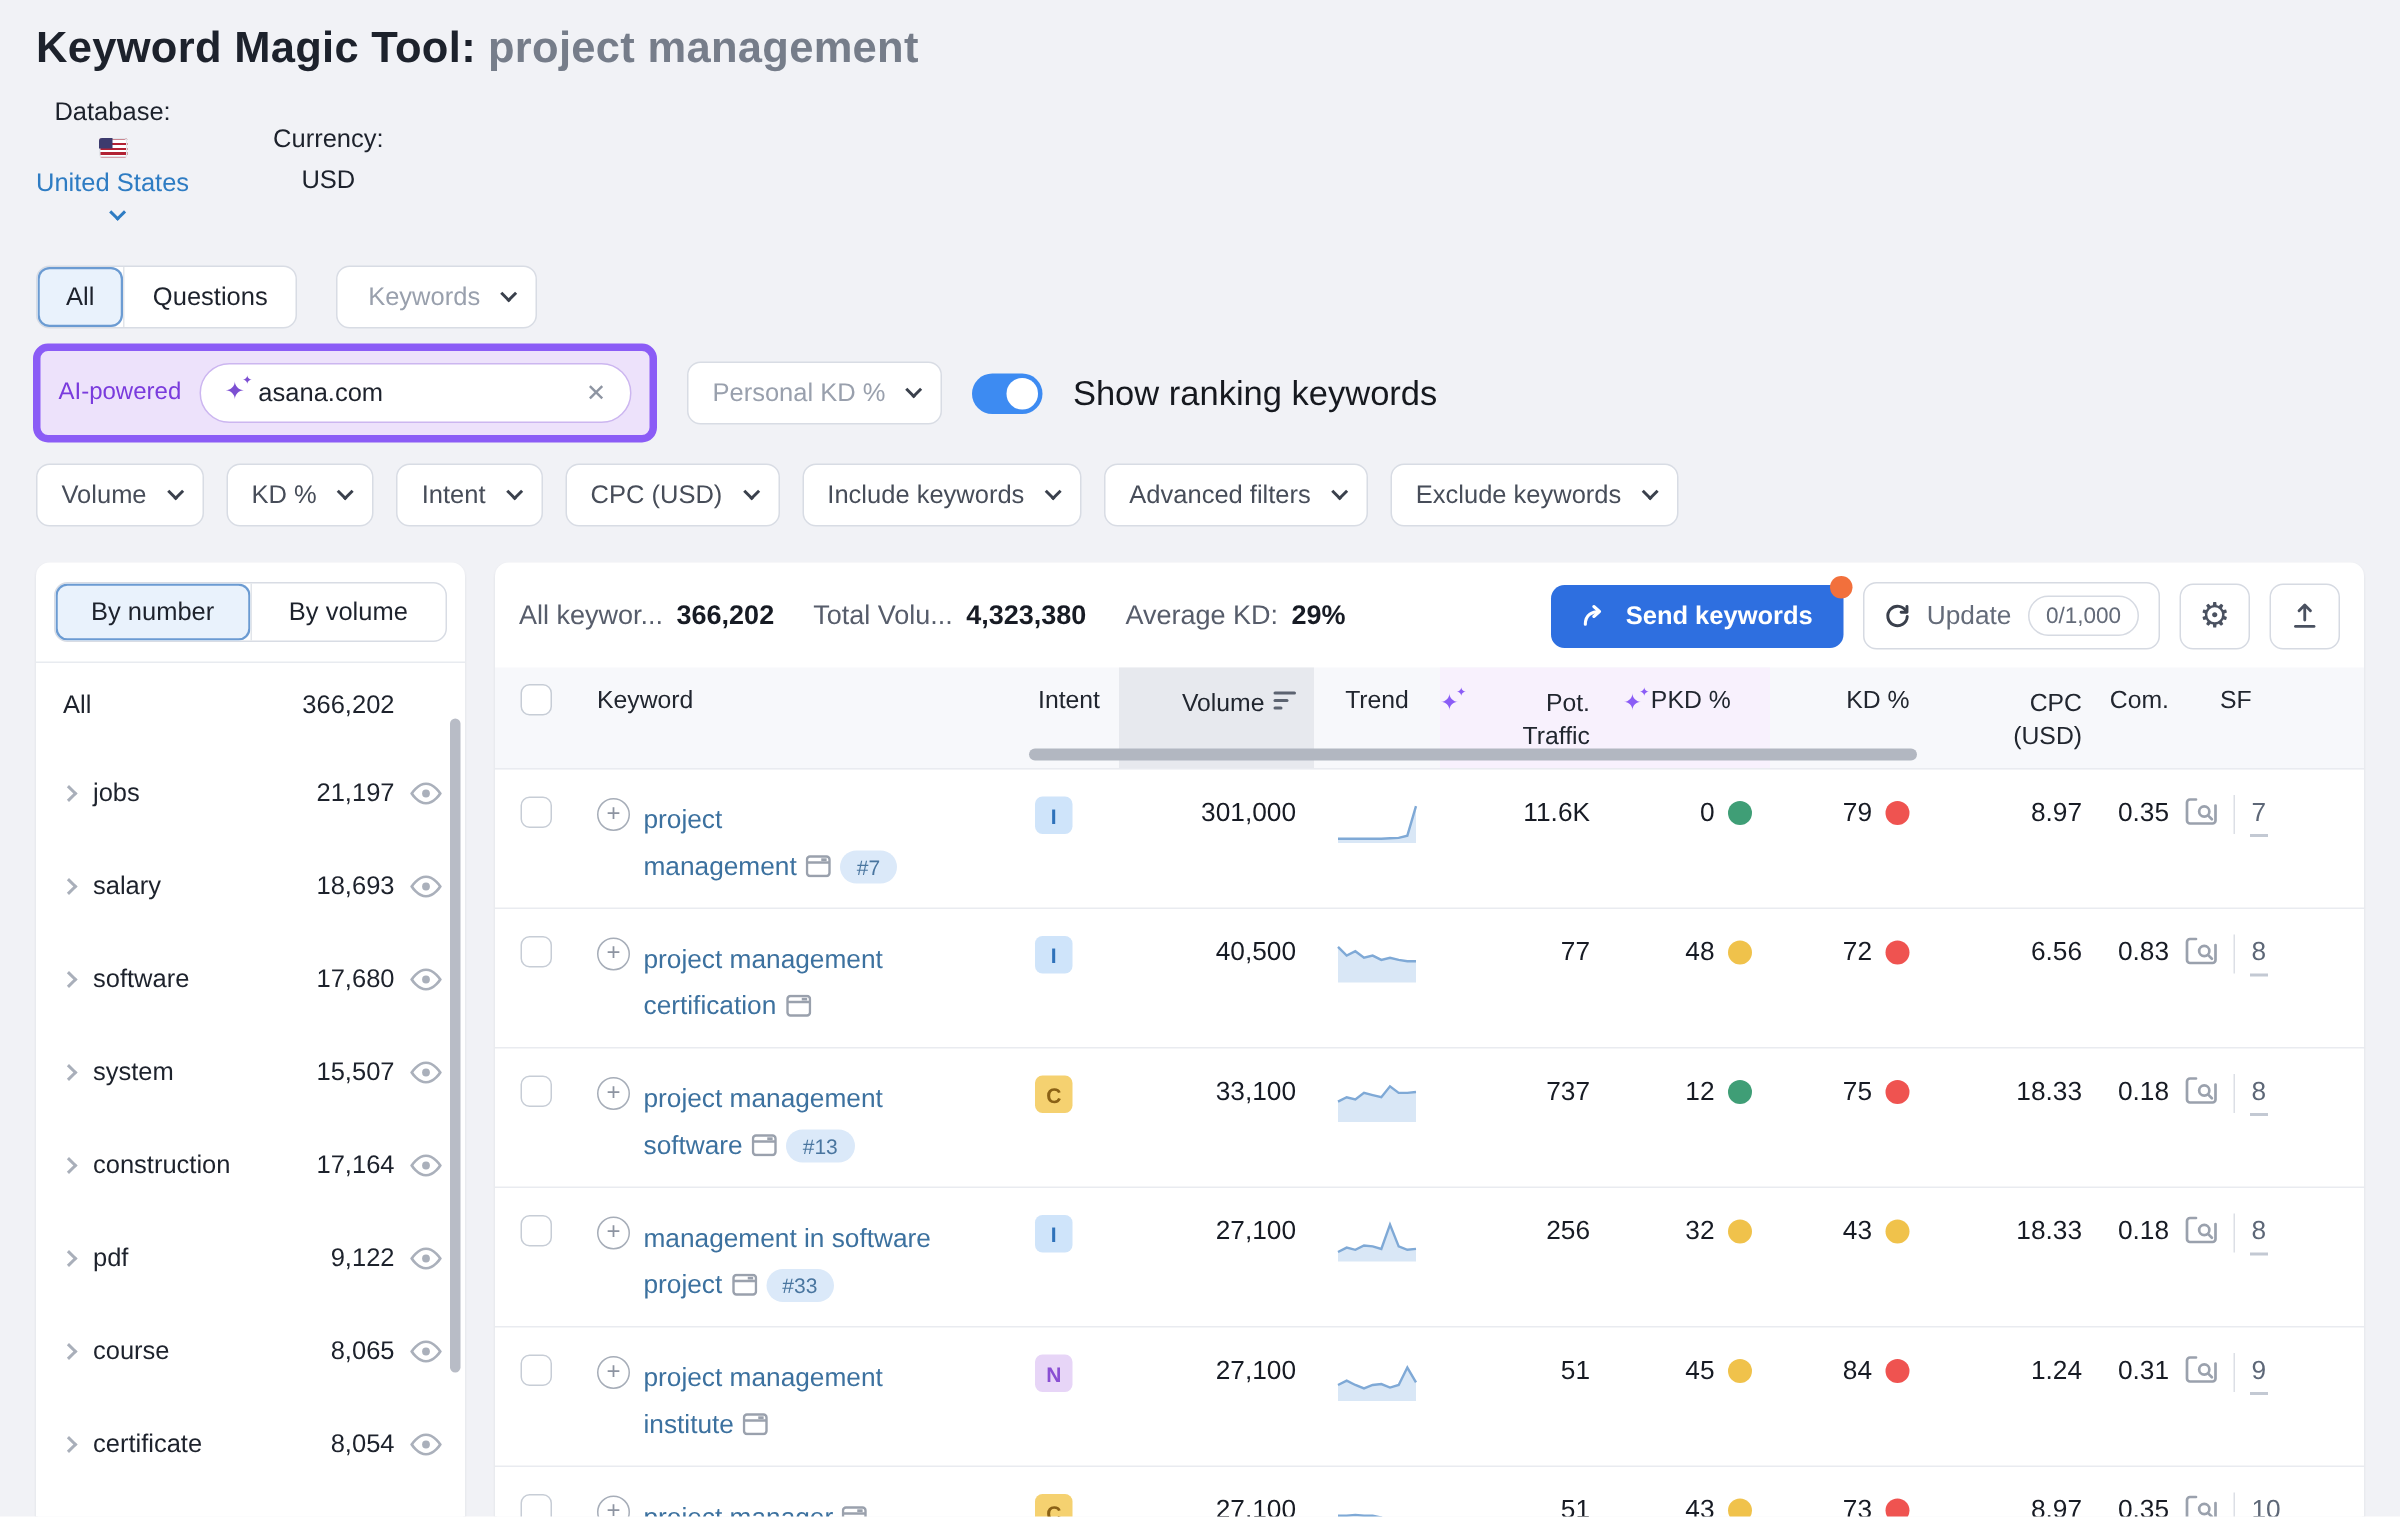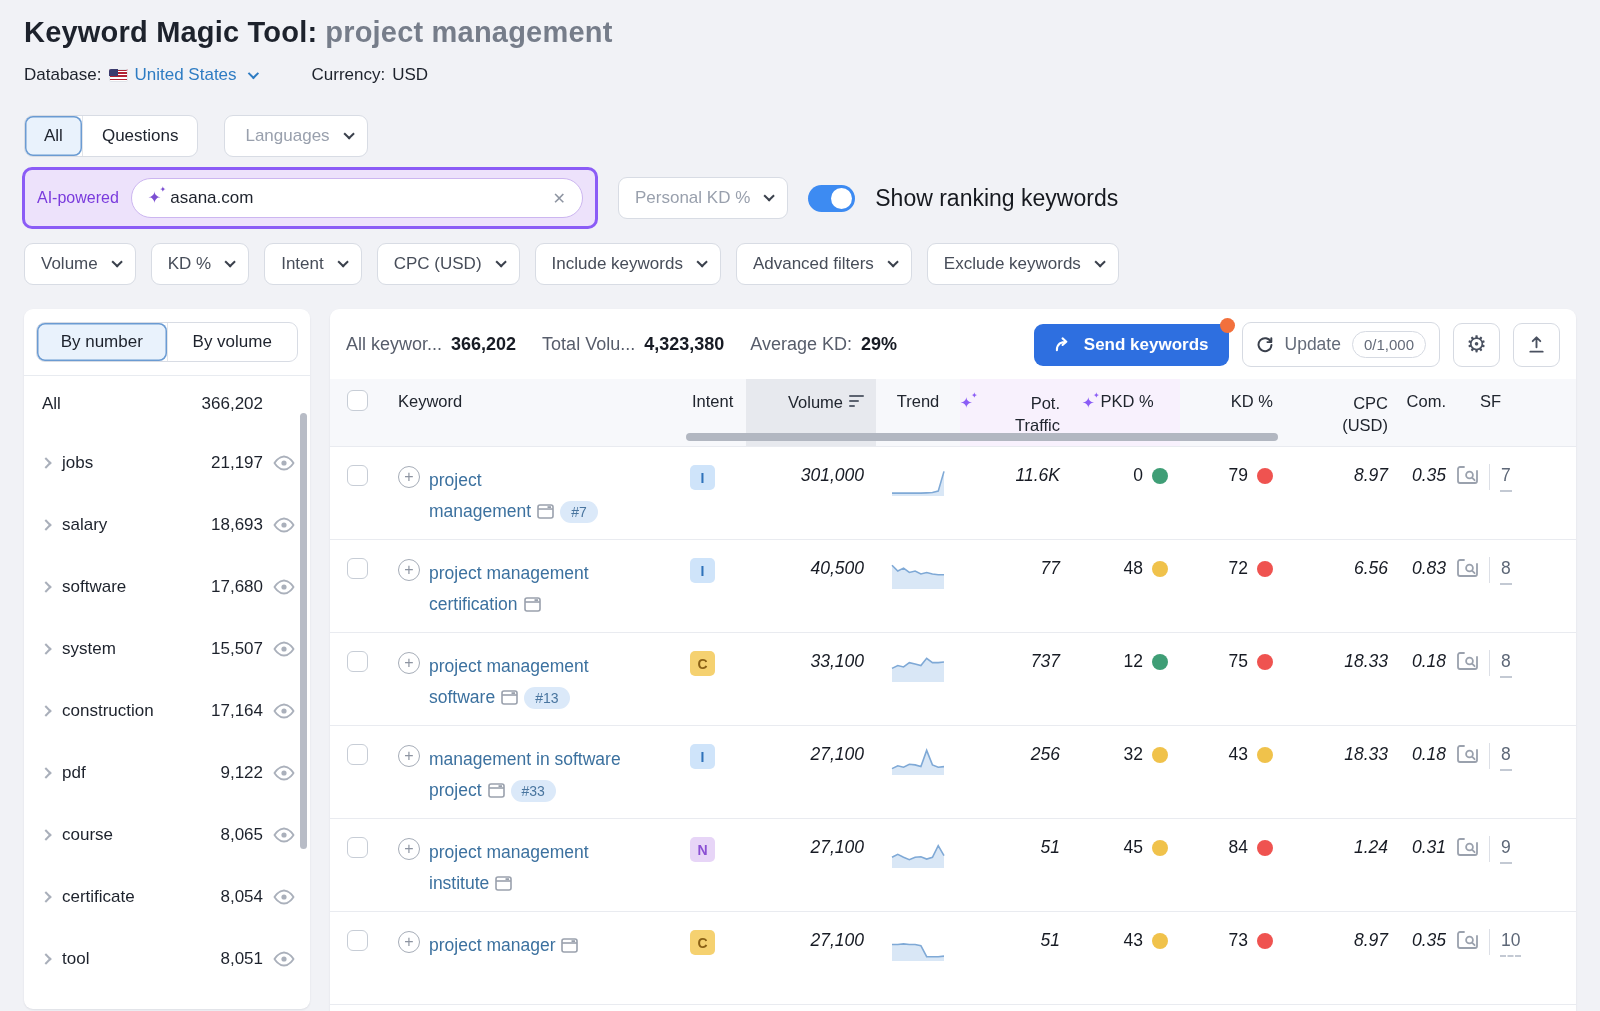--- a/index.html
+++ b/index.html
@@ -6,21 +6,21 @@
   html,body { width:1600px; height:1011px; overflow:hidden; }
   body {
     background:#f1f2f6;
     font-family:"Liberation Sans", sans-serif;
     color:#1d222c;
   }
   .top { padding:16px 24px 0 24px; }
   .page-title { font-size:29px; font-weight:bold; letter-spacing:.2px; }
   .page-title .query { color:#767d8a; margin-left:8px; }
   .db-row { display:flex; align-items:center; gap:56px; margin-top:16px; font-size:17px; }
-  .db-item { display:flex; align-items:center; gap:7px; }
+  .db-item { display:flex; align-items:center; gap:7px;flex-direction:column; }
   .flag { width:19px; height:13px; border-radius:2px; position:relative; overflow:hidden;
     background:repeating-linear-gradient(180deg,#b22234 0 1.6px,#ffffff 1.6px 3.2px); box-shadow:0 0 0 1px #e2e5ea inset;}
   .flag::after { content:""; position:absolute; left:0; top:0; width:9px; height:7px; background:#3c3b6e; }
   .link-blue { color:#2e7cc3; }
   .chev { display:inline-block; width:8px; height:8px; border-right:2px solid currentColor; border-bottom:2px solid currentColor;
     transform:rotate(45deg) translateY(-2px); margin-left:4px; }
   .chev-blue { color:#2e7cc3; }
   .chev-dark { color:#3a404c; }
   .chev-right { width:8px; height:8px; border-right:2px solid #a9afba; border-bottom:2px solid #a9afba; transform:rotate(-45deg); display:inline-block; }
 
@@ -30,22 +30,22 @@
   .seg-item { padding:10px 19px; font-size:17px; cursor:default; border-left:1px solid #e2e5ea; position:relative; }
   .seg-item:first-child { border-left:none; }
   .seg-item.sel { background:#e9f2fc; box-shadow:inset 0 0 0 1.5px #6b9bd2; border-radius:8px; }
   .drop { display:inline-flex; align-items:center; gap:9px; background:#fff; border:1px solid #d8dce4; border-radius:9px;
     padding:10px 16px; font-size:17px; color:#474d59; font-family:inherit; }
   .drop .chev { transform:rotate(45deg) translateY(-3px); }
   .drop-muted { color:#99a0ad; margin-left:4px; }
 
   
   .ai-row { display:flex; align-items:center; gap:20px; padding:0 22px; margin-top:10px; }
-  .ai-box { display:flex; align-items:center; gap:12px; border:3px solid #8b5cf6; background:#ede2fb;
-    border-radius:10px; padding:8px 12px; width:576px; }
+  .ai-box { display:flex; align-items:center; gap:12px; border:5px solid #8b5cf6; background:#ede2fb;
+    border-radius:10px; padding:8px 12px; width:416px; }
   .ai-label { color:#7a3bdd; font-size:16px; white-space:nowrap; }
   .ai-input { flex:1; display:flex; align-items:center; gap:9px; background:#fff; border:1px solid #ccb6f0;
     border-radius:22px; padding:9px 16px; font-size:17px; }
   .sparkle { color:#7c4fd2; font-size:16px; position:relative; line-height:1; }
   .sparkle::after { content:"✦"; position:absolute; font-size:8px; top:-4px; right:-5px; }
   .ai-clear { margin-left:auto; color:#8e95a2; font-size:16px; }
   .toggle { width:47px; height:27px; border-radius:14px; background:#3d8bf2; position:relative; flex:none; }
   .toggle::after { content:""; position:absolute; width:21px; height:21px; border-radius:50%; background:#fff; top:3px; left:23px; }
   .toggle-label { font-size:23px; color:#16191f; }
 
@@ -110,21 +110,21 @@
     padding-top:18px; align-items:start; font-size:17.5px; }
   .cb { display:inline-block; width:21px; height:21px; border:1.5px solid #c7cdd6; border-radius:6px; background:#fff; }
   .td-check { padding-left:17px; }
   .td-kw { display:flex; gap:9px; padding-left:12px; padding-right:6px; }
   .plus { width:22px; height:22px; flex:none; border:1.5px solid #a6adb8; border-radius:50%; color:#8d94a1;
     display:grid; place-items:center; font-size:16px; line-height:1; margin-top:1px; }
   .kw-text { color:#3c719f; line-height:1.75; }
   .kw-badge { background:#dbe9f9; color:#49759f; border-radius:13px; padding:3px 11px; font-size:14px; margin-left:6px; white-space:nowrap; }
   .serp-ic { display:inline-block; vertical-align:-2px; margin-left:6px; color:#9aa1ad; }
   .intent { width:25px; height:25px; border-radius:5px; display:grid; place-items:center; font-size:14px; font-weight:bold; }
-  .td-num { text-align:right; padding-right:12px; color:#171b24;font-style:italic; }
+  .td-num { text-align:right; padding-right:12px; color:#171b24; }
   .td-trend { display:flex; justify-content:center; padding-top:2px; }
   .td-dot { display:flex; justify-content:flex-end; align-items:center; gap:9px; padding-right:12px; color:#171b24; }
   .dot { width:16px; height:16px; border-radius:50%; flex:none; }
   .td-sf { display:flex; align-items:flex-start; gap:10px; padding-left:6px; }
   .sf-div { width:1px; height:26px; background:#dcdfe6; margin-top:-1px; }
   .sf-num { color:#5d6777; border-bottom:2px dashed #c3c9d3; padding:0 1px 4px 1px; }
   .serp-prev { color:#9aa1ad; margin-top:0; }
 </style>
 </head>
 <body>
@@ -146,21 +146,21 @@
     </div>
   </div>
 </div>
 
 <div class="seg-row">
   <div class="seg" id="seg1">
       <div class="seg-item sel">All</div>
       <div class="seg-item">Questions</div>
     </div>
   <button class="drop" style="margin-left:6px;">
-    <span class="drop-muted">Languages</span>
+    <span class="drop-muted">Keywords</span>
     <i class="chev chev-dark"></i>
   </button>
 </div>
 
 <div class="ai-row">
   <div class="ai-box">
     <span class="ai-label">AI-powered</span>
     <div class="ai-input">
       <span class="sparkle">✦</span>
       <span>asana.com</span>

